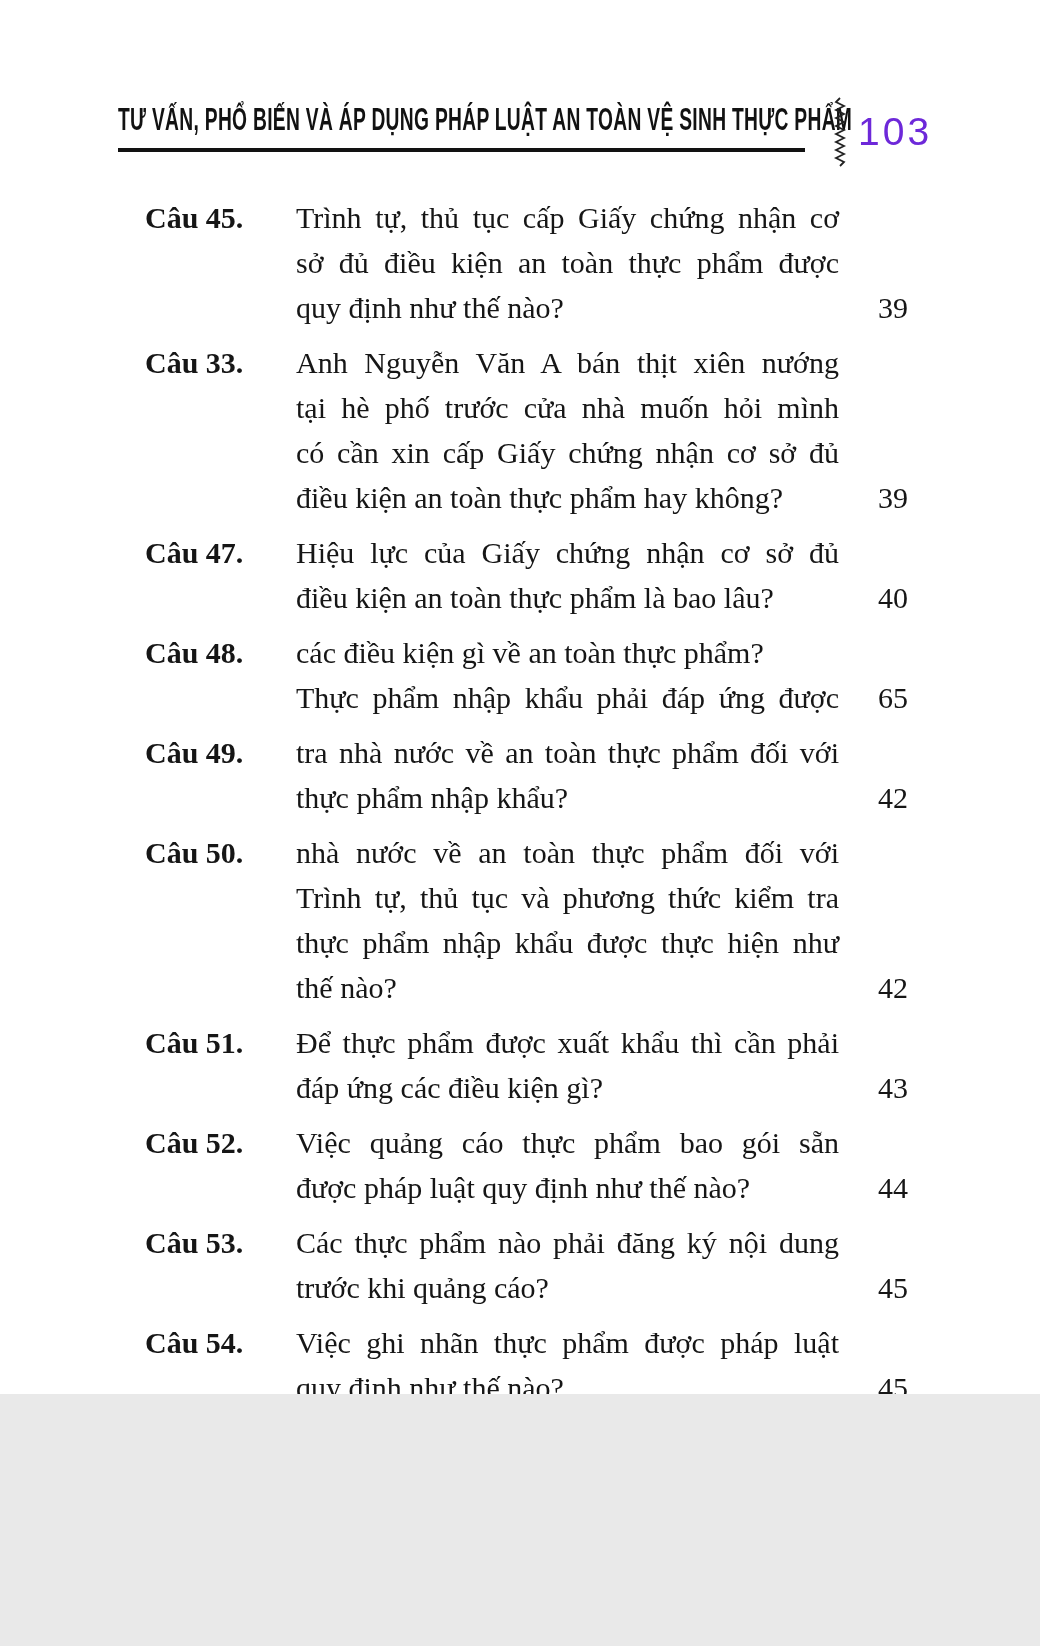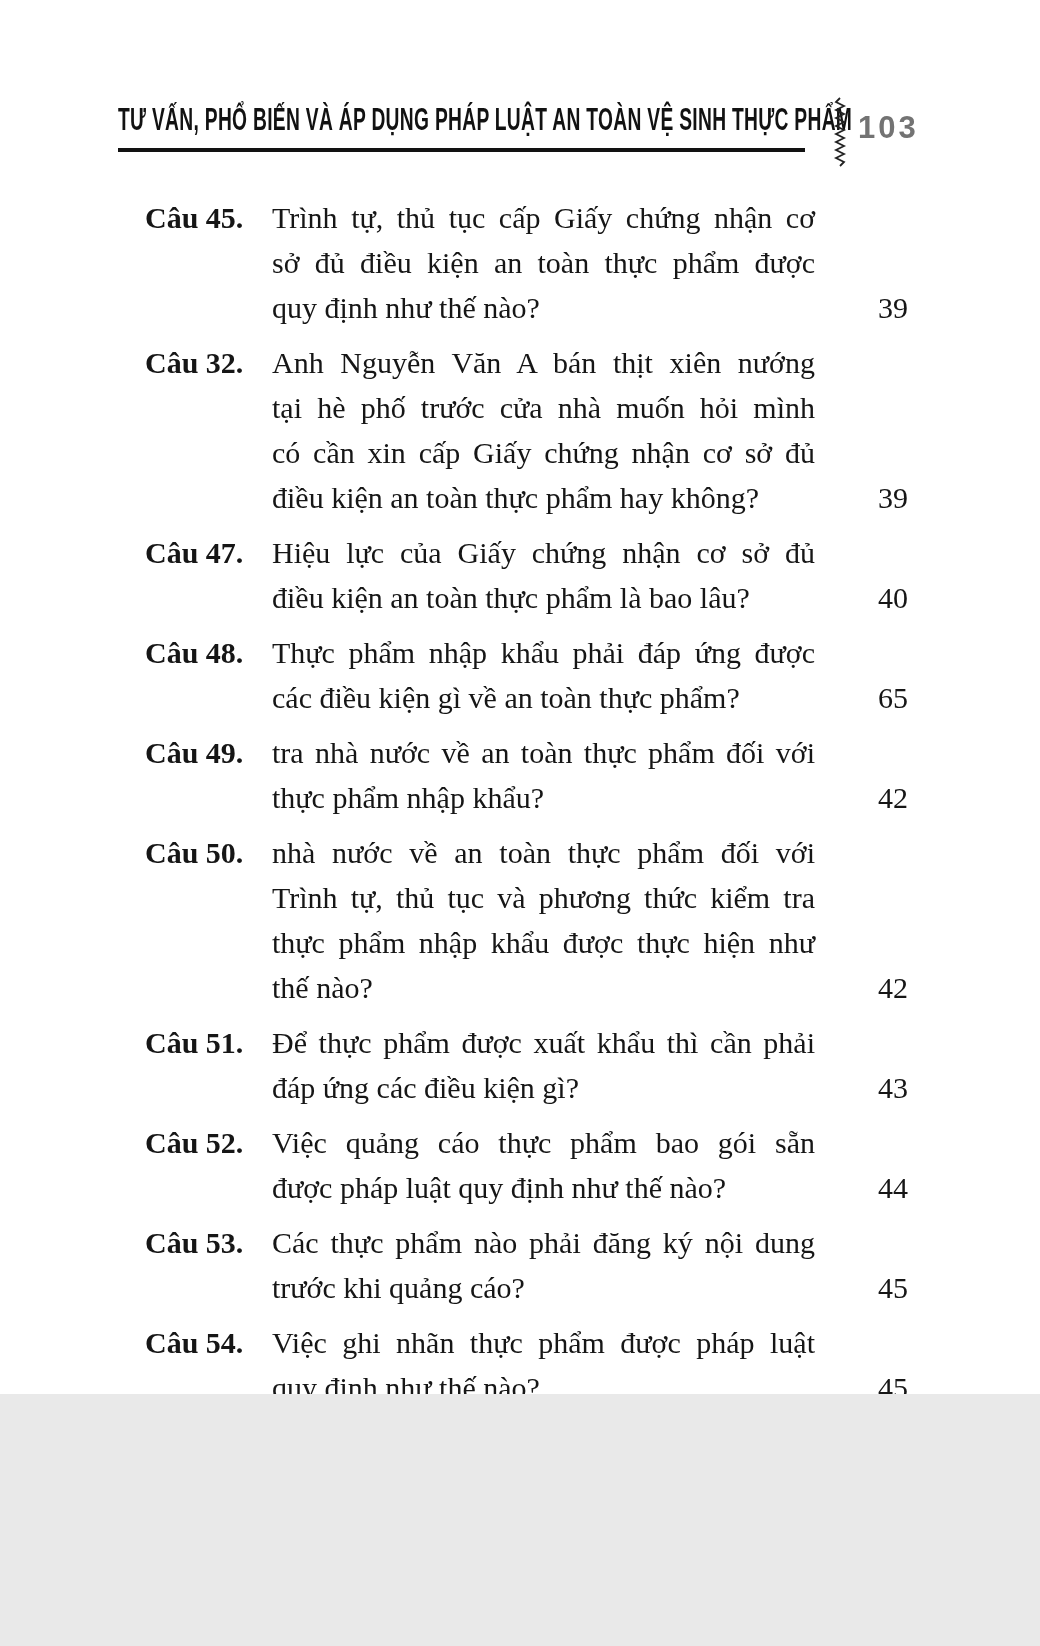--- a/index.html
+++ b/index.html
@@ -42,50 +42,52 @@
     left: 833px;
     top: 97px;
   }
   .folio {
     position: absolute;
     left: 858px;
     top: 110px;
     width: 56px;
     text-align: center;
     font-family: "Liberation Sans", sans-serif;
-    font-weight: 700;
-    font-size: 31px;
+    font-weight: 400;
+    font-size: 39px;
     letter-spacing: 3px;
-    color: #737373;
+    color: #6d28d9;
   }
 
   
   .toc {
     position: absolute;
     top: 195px;
     left: 145px;
     width: 765px;
   }
   .entry {
     position: relative;
     display: flex;
     align-items: flex-start;
     margin-bottom: 10px;
     font-size: 30px;
     line-height: 45px;
+    gap: 16px;
   }
   .entry-label {
     width: 127px;
     flex: 0 0 127px;
     font-weight: 700;
     white-space: nowrap;
   }
   .entry-lines {
     width: 543px;
     flex: 0 0 543px;
+    margin-left: 8px;
   }
   .entry-lines .line { white-space: nowrap; }
   .entry-lines .line.jl {
     text-align: justify;
     text-align-last: justify;
   }
   .entry-page {
     position: absolute;
     right: 2px;
     bottom: 0;
@@ -113,21 +115,21 @@
         <div class="entry-label">Câu 45.</div>
         <div class="entry-lines">
           <div class="line jl">Trình tự, thủ tục cấp Giấy chứng nhận cơ</div>
           <div class="line jl">sở đủ điều kiện an toàn thực phẩm được</div>
           <div class="line last">quy định như thế nào?</div>
         </div>
         <div class="entry-page">39</div>
       </div>
 
       <div class="entry">
-        <div class="entry-label">Câu 32.</div>
+        <div class="entry-label">Câu 33.</div>
         <div class="entry-lines">
           <div class="line jl">Anh Nguyễn Văn A bán thịt xiên nướng</div>
           <div class="line jl">tại hè phố trước cửa nhà muốn hỏi mình</div>
           <div class="line jl">có cần xin cấp Giấy chứng nhận cơ sở đủ</div>
           <div class="line last">điều kiện an toàn thực phẩm hay không?</div>
         </div>
         <div class="entry-page">39</div>
       </div>
 
       <div class="entry">
@@ -135,22 +137,22 @@
         <div class="entry-lines">
           <div class="line jl">Hiệu lực của Giấy chứng nhận cơ sở đủ</div>
           <div class="line last">điều kiện an toàn thực phẩm là bao lâu?</div>
         </div>
         <div class="entry-page">40</div>
       </div>
 
       <div class="entry">
         <div class="entry-label">Câu 48.</div>
         <div class="entry-lines">
+          <div class="line last">các điều kiện gì về an toàn thực phẩm?</div>
           <div class="line jl">Thực phẩm nhập khẩu phải đáp ứng được</div>
-          <div class="line last">các điều kiện gì về an toàn thực phẩm?</div>
         </div>
         <div class="entry-page">65</div>
       </div>
 
       <div class="entry">
         <div class="entry-label">Câu 49.</div>
         <div class="entry-lines">
           <div class="line jl">tra nhà nước về an toàn thực phẩm đối với</div>
           <div class="line last">thực phẩm nhập khẩu?</div>
         </div>

